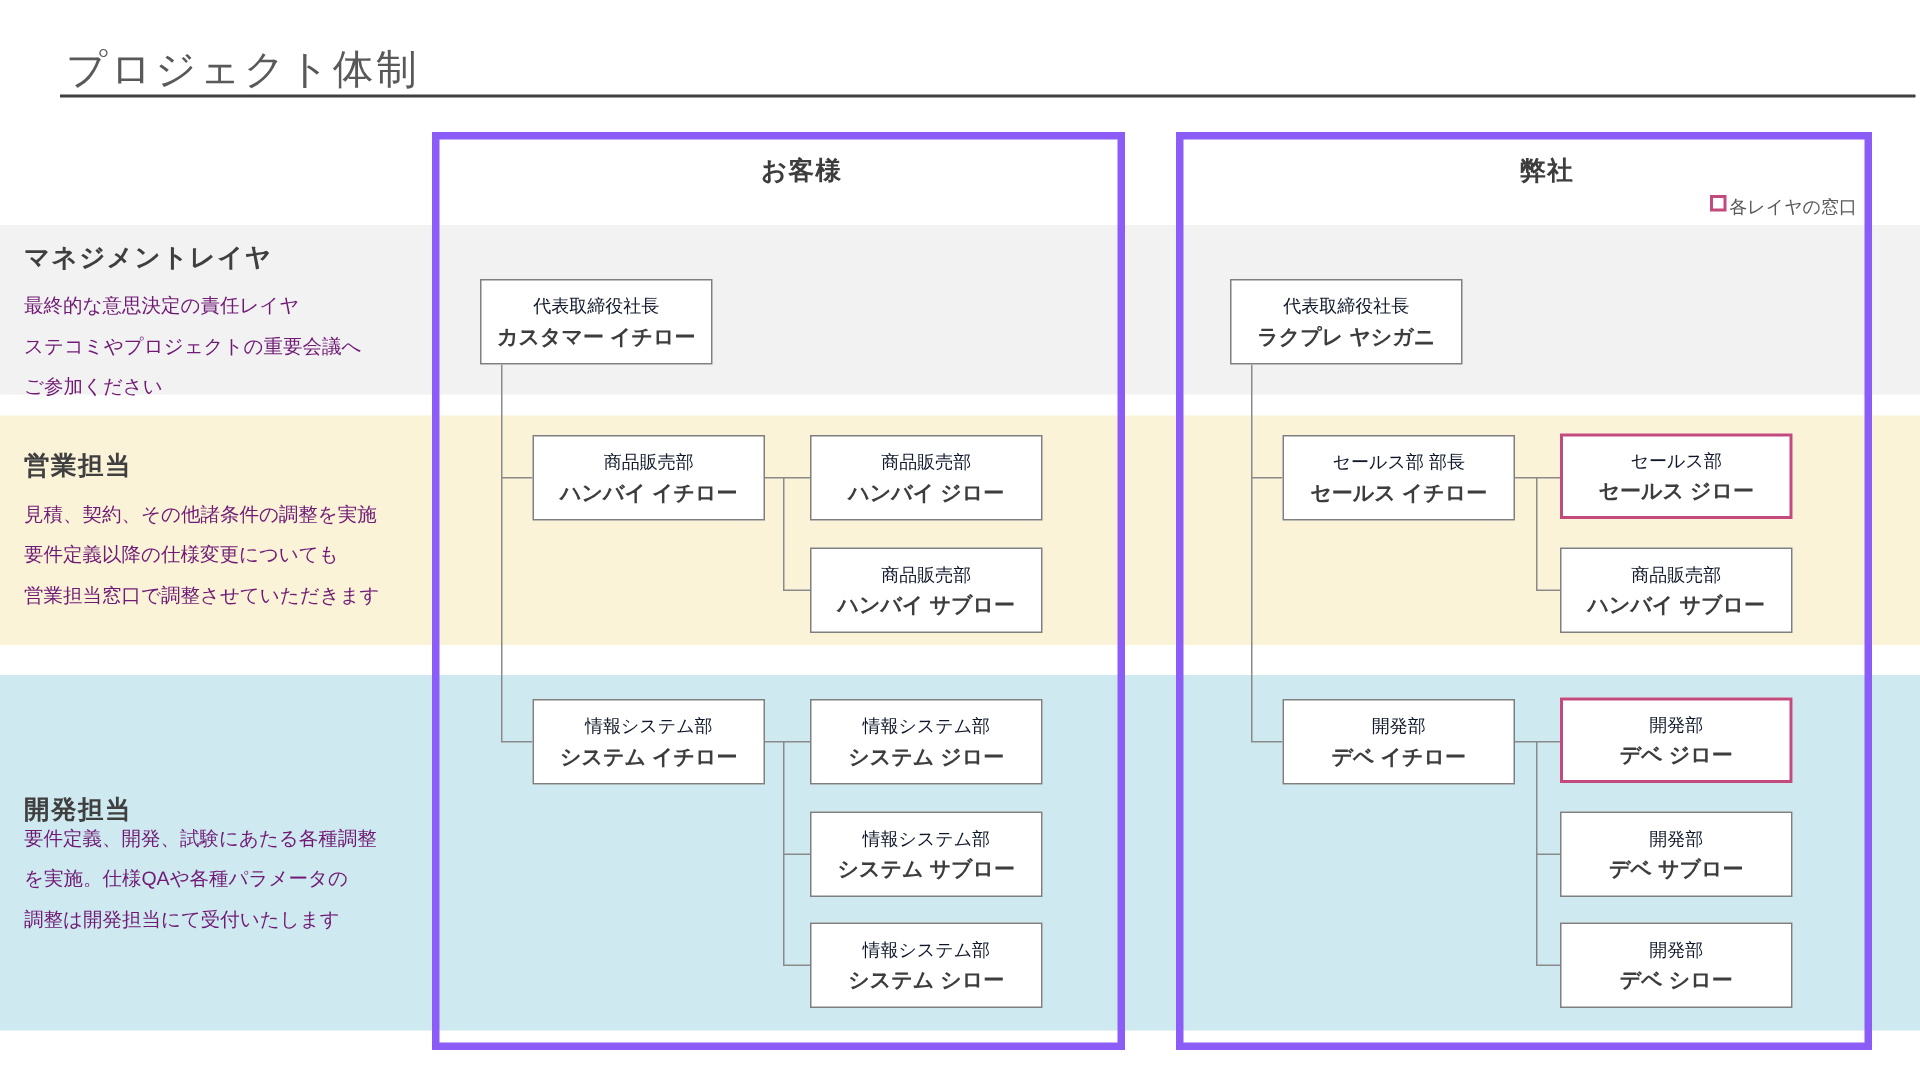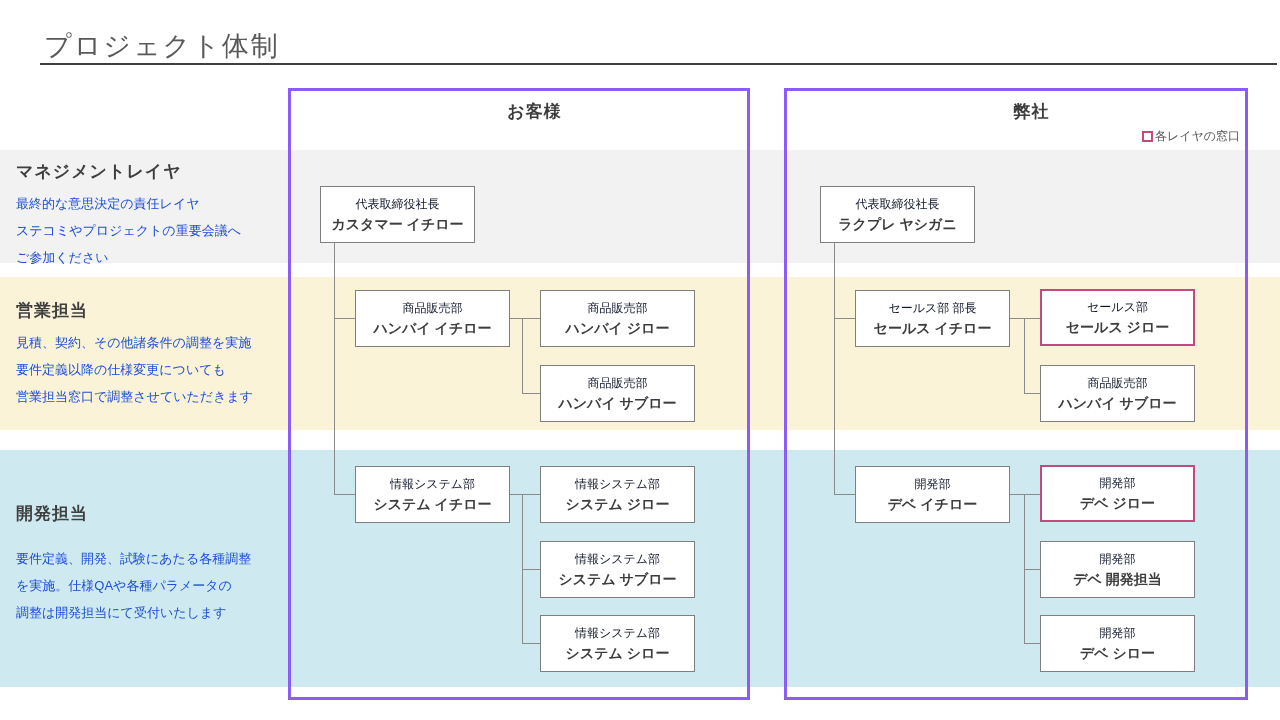--- a/index.html
+++ b/index.html
@@ -22,39 +22,39 @@
   .band { position:absolute; left:0; width:1280px;text-decoration:underline; }
   .band-mgmt  { top:150px; height:113px; background:#f2f2f2; }
   .band-sales { top:277px; height:153px; background:#faf3d8; }
   .band-dev   { top:450px; height:237px; background:#cfe9f0; }
   .band-title {
     position:absolute; left:16px;
     font-size:17px; font-weight:bold; color:#3f3f3f; letter-spacing:1px;
   }
   .band-desc {
     position:absolute; left:16px;
-    font-size:13px; color:#1d4ed8; line-height:27px;
+    font-size:13px; color:#701a75; line-height:27px;
   }
 
   
   .panel {
     position:absolute; top:88px; height:612px;
-    border:3px solid #8b5cf6; background:transparent;padding-left:31px;
+    border:5px solid #8b5cf6; background:transparent;padding-left:31px;
   }
   .panel-customer { left:288px; width:462px; }
   .panel-company  { left:784px; width:464px; }
   .panel-header {
     margin-top:9px; text-align:center;
     font-size:17px; font-weight:bold; color:#3d3d3d; letter-spacing:1px;
   }
 
   
   .legend {
     position:absolute; top:37px; right:5px;
-    display:flex; align-items:center; gap:2px;
+    display:flex; gap:2px;
   }
   .legend-square { width:11px; height:11px; border:2px solid #c34a7d; background:#fff; }
   .legend-label { font-size:12px; color:#595959; }
 
   
   .obox {
     position:absolute; width:155px; height:57px;
     background:#ffffff; border:1px solid #7f7f7f;
     display:flex; flex-direction:column; justify-content:center; align-items:center;
     gap:3px; text-align:center;
@@ -86,21 +86,21 @@
   <div class="band band-sales">
     <div class="band-title" style="top:22px">営業担当</div>
     <div class="band-desc" style="top:52px">
       <div>見積、契約、その他諸条件の調整を実施</div>
       <div>要件定義以降の仕様変更についても</div>
       <div>営業担当窓口で調整させていただきます</div>
     </div>
   </div>
 
   <div class="band band-dev">
-    <div class="band-title" style="top:52px">開発担当</div>
+    <div class="band-title" style="top:78px">開発担当</div>
     <div class="band-desc" style="top:95px">
       <div>要件定義、開発、試験にあたる各種調整</div>
       <div>を実施。仕様QAや各種パラメータの</div>
       <div>調整は開発担当にて受付いたします</div>
     </div>
   </div>
 
   <div class="panel panel-customer">
     <div class="panel-header">お客様</div>
   </div>
@@ -187,20 +187,20 @@
   <div class="obox" style="left:855px;top:466px;">
     <div class="dept">開発部</div>
     <div class="name">デベ イチロー</div>
   </div>
   <div class="obox hl" style="left:1040px;top:465px;">
     <div class="dept">開発部</div>
     <div class="name">デベ ジロー</div>
   </div>
   <div class="obox" style="left:1040px;top:541px;">
     <div class="dept">開発部</div>
-    <div class="name">デベ 開発担当</div>
+    <div class="name">デベ サブロー</div>
   </div>
   <div class="obox" style="left:1040px;top:615px;">
     <div class="dept">開発部</div>
     <div class="name">デベ シロー</div>
   </div>
 
 </div>
 
 </body></html>

